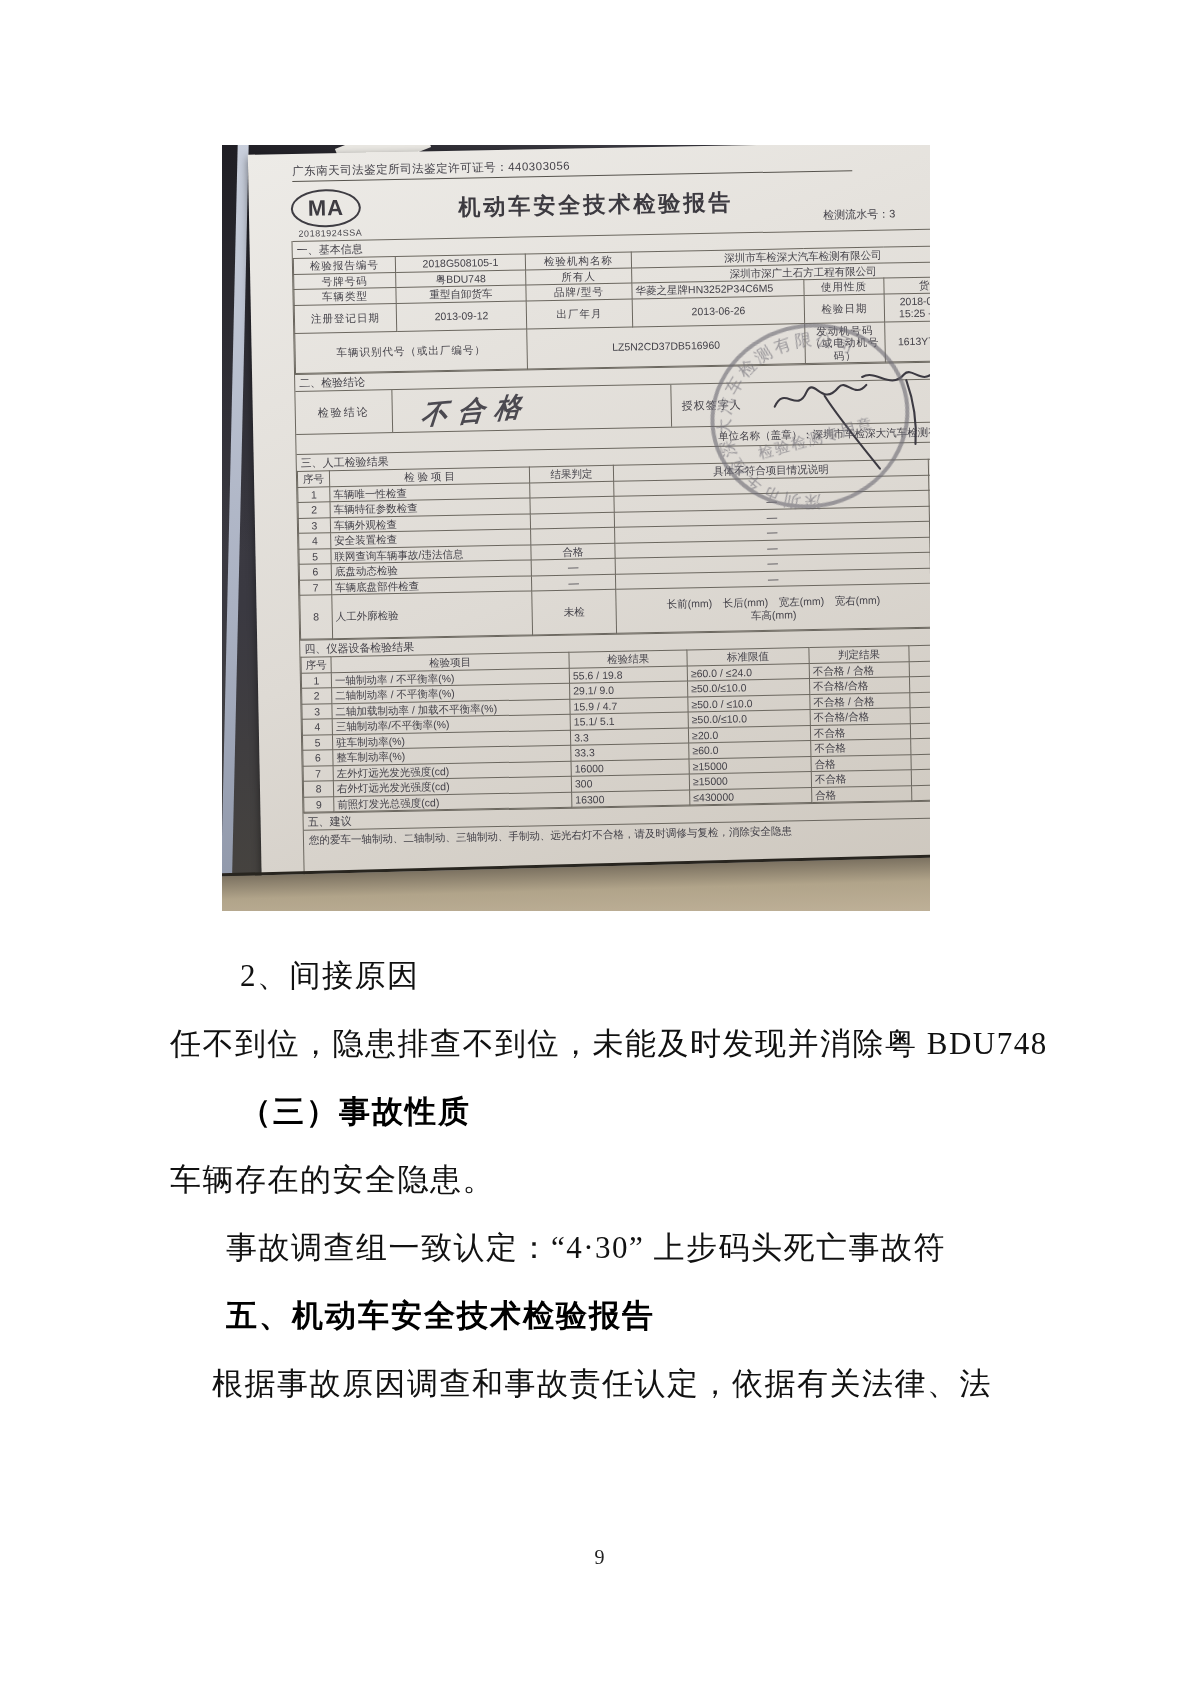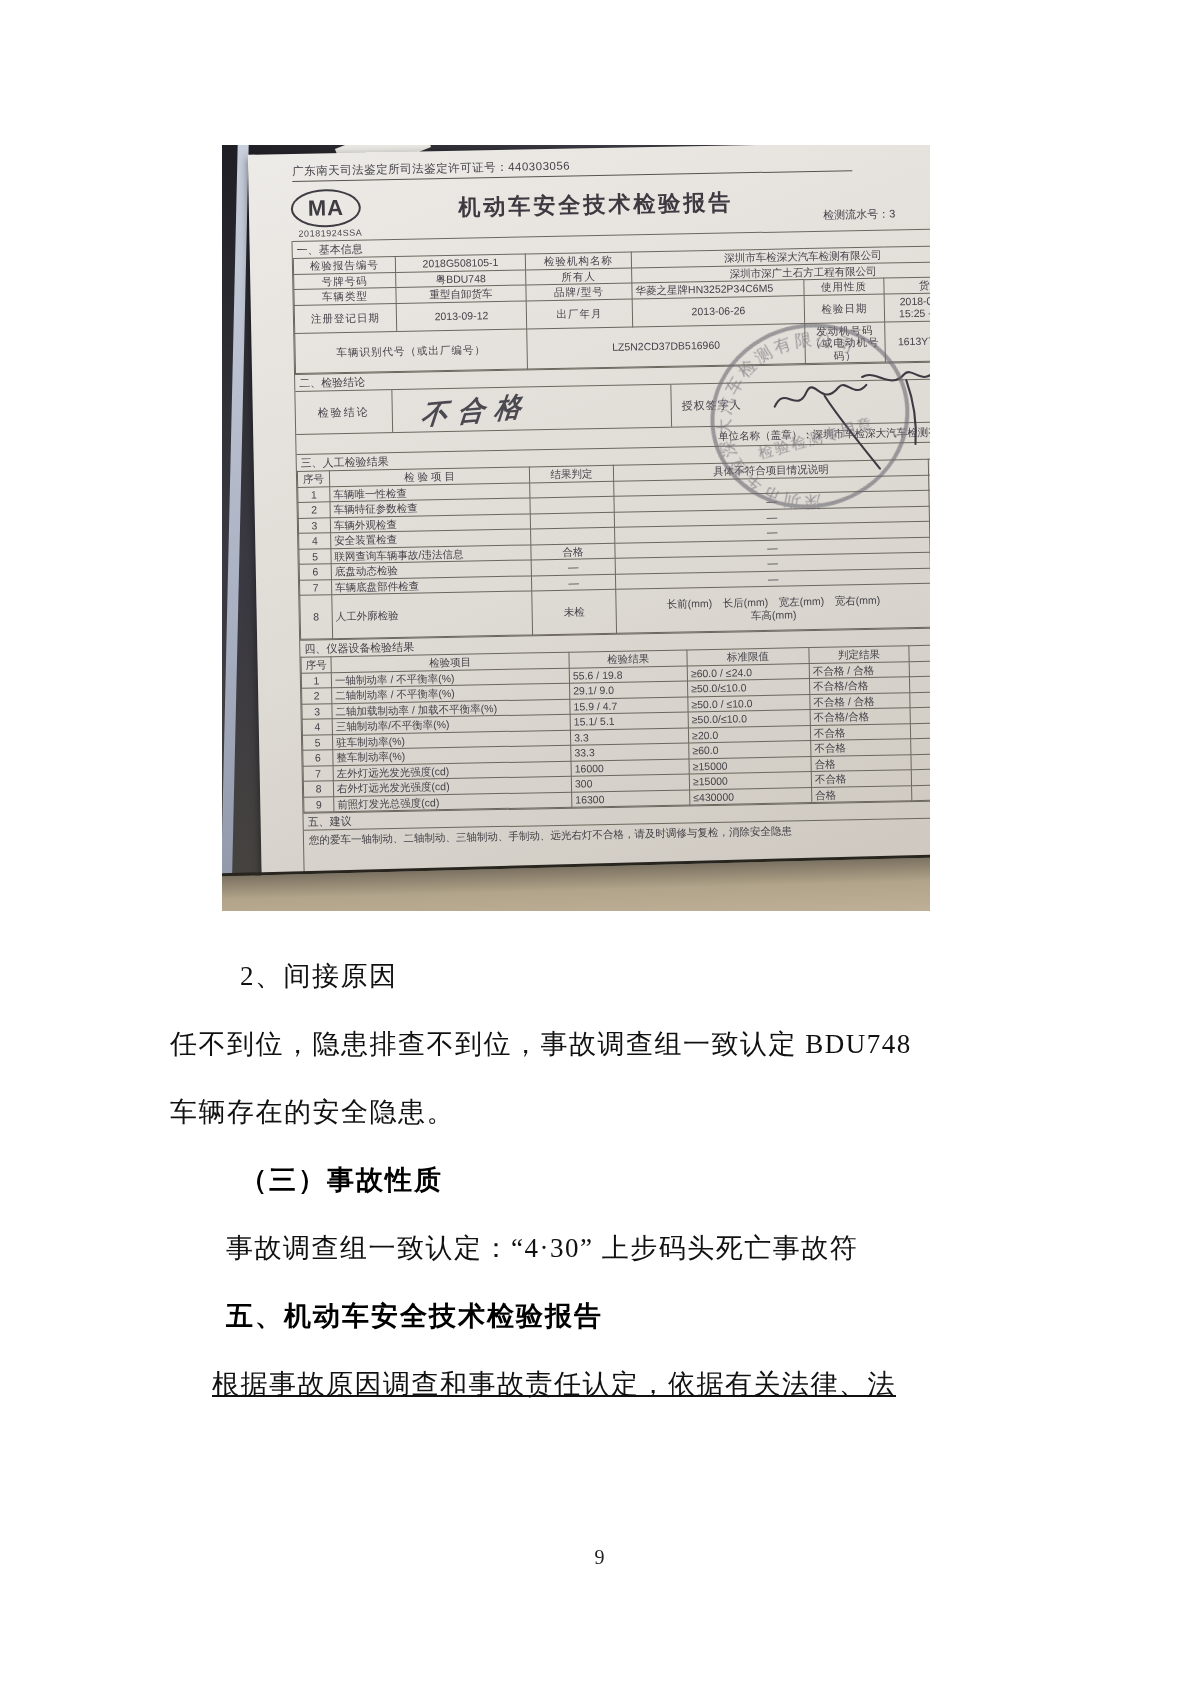--- a/index.html
+++ b/index.html
@@ -65,21 +65,21 @@
 
   .suggest-box{border-top:1px solid #6b675f;height:62px;padding:3px 5px;font-size:10.5px;}
   .remark-row{display:flex;border-top:1px solid #6b675f;height:20px;align-items:center;}
   .remark-lab{width:40px;border-right:1px solid #6b675f;text-align:center;height:100%;
          display:flex;align-items:center;justify-content:center;}
   .remark-txt{padding-left:6px;font-size:11px;}
   .remark-plate{margin-left:60px;font-size:11px;}
   .notes{border-top:1px solid #6b675f;padding:2px 4px 4px 4px;font-size:10.5px;line-height:14.5px;}
 
   
-  .doc-body{position:absolute;left:170px;width:862px;top:942px;font-size:27px;
+  .doc-body{position:absolute;left:170px;width:862px;top:942px;font-size:31px;
          line-height:68px;letter-spacing:1.5px;color:#111;}
   .doc-line{height:68px;white-space:nowrap;}
   .ind70{padding-left:70px;}
   .ind56{padding-left:56px;}
   .bold-head{font-weight:bold;font-family:"Liberation Sans","DejaVu Sans",sans-serif;
          letter-spacing:2px;color:#000;}
   .page-num{position:absolute;left:0;right:0;top:1546px;text-align:center;font-size:20px;color:#222;}
 </style>
 </head>
 <body>
@@ -369,22 +369,22 @@
         </text>
         <text x="105" y="128" text-anchor="middle" font-size="15" fill="#6f6d76" letter-spacing="2" font-family="'Liberation Sans',sans-serif">检验检测专用章</text>
       </svg>
     </div>
 
     <div class="table-surface"></div>
   </div>
 
   <div class="doc-body">
     <div class="doc-line ind70">2、间接原因</div>
-    <div class="doc-line">任不到位，隐患排查不到位，事故调查组一致认定 BDU748</div>
+    <div class="doc-line">任不到位，隐患排查不到位，未能及时发现并消除粤 BDU748</div>
+    <div class="doc-line ind70 bold-head">（三）事故性质</div>
     <div class="doc-line">车辆存在的安全隐患。</div>
-    <div class="doc-line ind70 bold-head">（三）事故性质</div>
     <div class="doc-line ind56">事故调查组一致认定：“4·30”  上步码头死亡事故符</div>
     <div class="doc-line ind56 bold-head">五、机动车安全技术检验报告</div>
-    <div class="doc-line ind42" style="padding-left:42px;text-decoration:underline;">根据事故原因调查和事故责任认定，依据有关法律、法</div>
+    <div class="doc-line ind42" style="padding-left:42px;">根据事故原因调查和事故责任认定，依据有关法律、法</div>
   </div>
 
   <div class="page-num">9</div>
 </div>
 
 </body></html>

